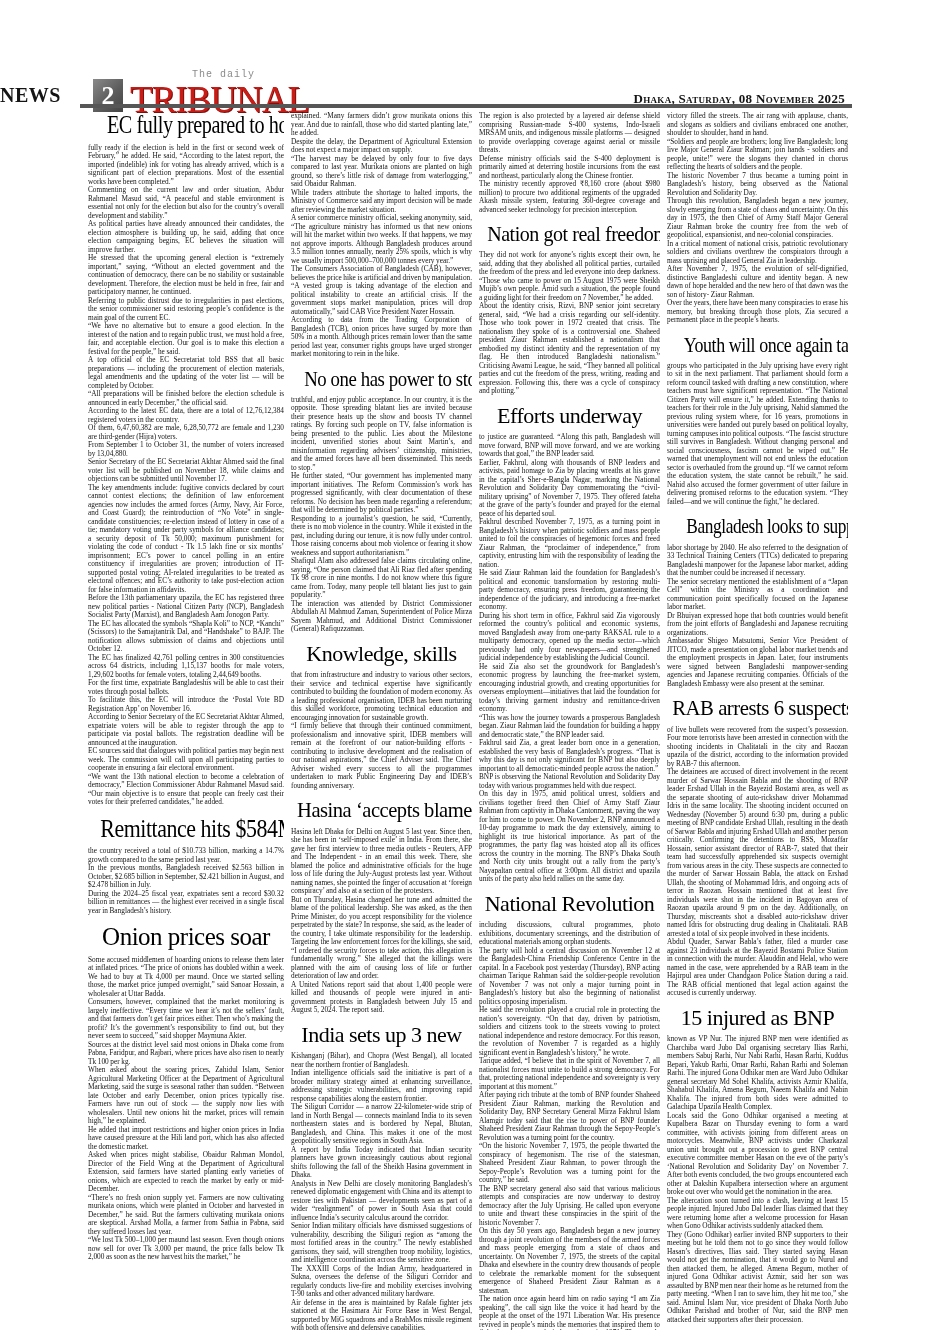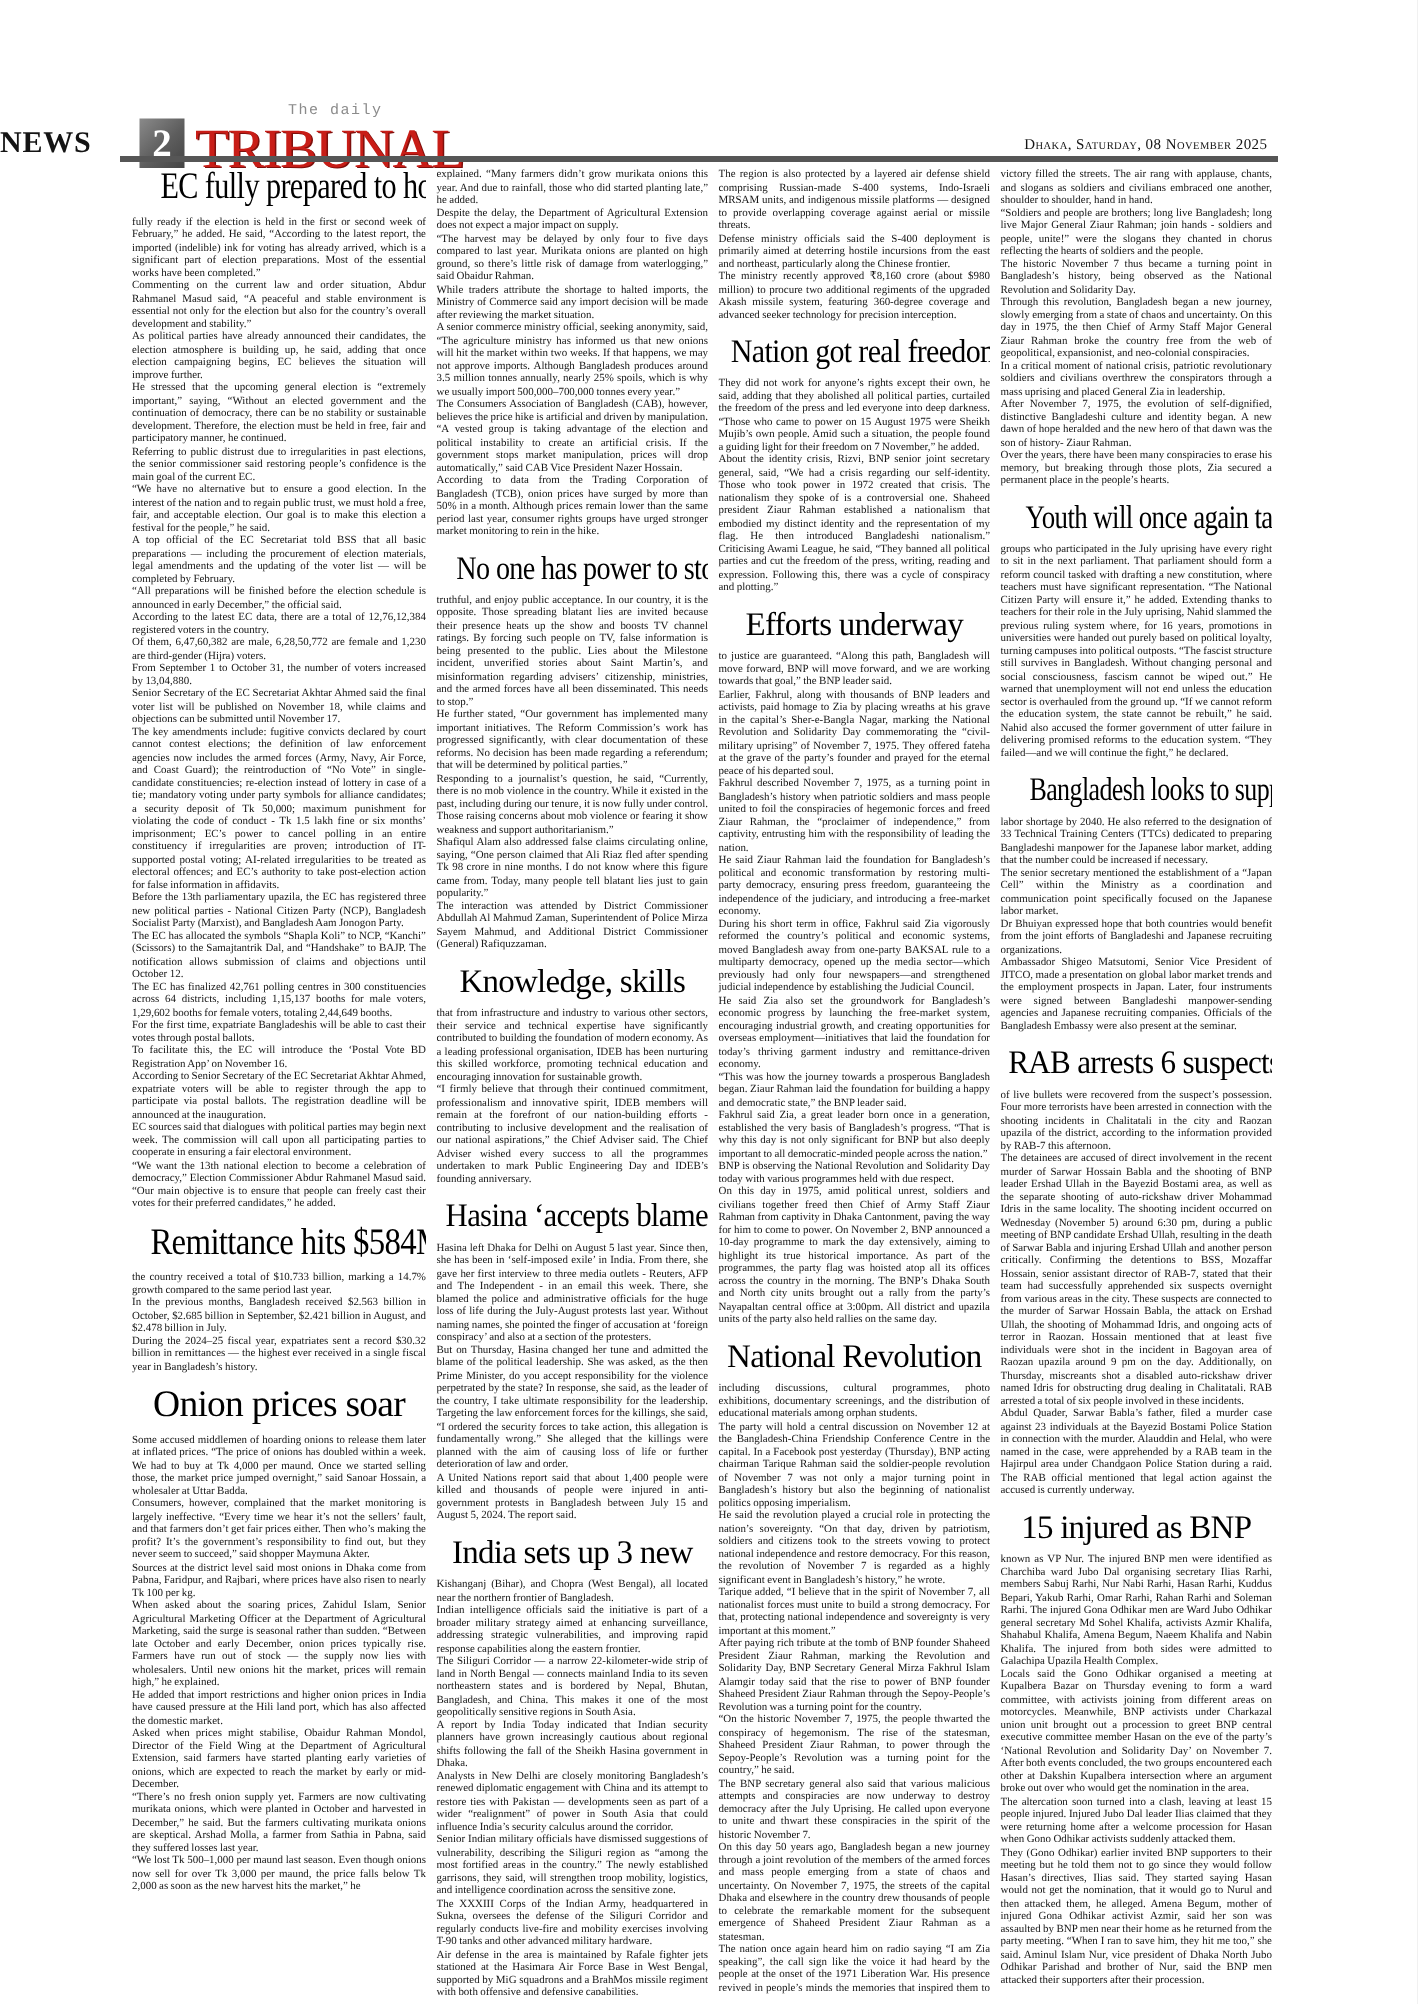--- a/index.html
+++ b/index.html
@@ -22,21 +22,21 @@
   }
   .brand .brandname{
     font-size:37px;font-weight:normal;color:#c81d17;letter-spacing:-1px;
     text-shadow:1px 1px 0 #7e0f0c;font-family:"Liberation Serif",serif;
   }
   .section{
     position:absolute;left:0;right:0;top:84px;
     font-size:20px;font-weight:bold;letter-spacing:.5px;
   }
   .dateline{
-    position:absolute;right:100px;top:91px;font-size:10px;font-weight:normal;
+    position:absolute;right:100px;top:91px;font-size:13px;font-weight:bold;
     font-variant:small-caps;letter-spacing:.3px;
   }
   .rule{position:absolute;left:80px;width:772px;top:104px;height:4px;background:#565656;}
   
   .columns{
     position:absolute;left:88px;top:112px;width:760px;height:1218px;
     display:flex;gap:7px;overflow:hidden;
   }
   .col{overflow:hidden;height:100%;}
   .col-a{width:196px;}
@@ -67,21 +67,21 @@
 
   <main class="columns">
     <section class="col col-a">
         <h2 class="headline" style="transform-origin: center center; transform: scaleX(0.806584);">EC fully prepared to hold</h2>
         <p>fully ready if the election is held in the first or second week of February,” he added. He said, “According to the latest report, the imported (indelible) ink for voting has already arrived, which is a significant part of election preparations. Most of the essential works have been completed.”</p>
         <p>Commenting on the current law and order situation, Abdur Rahmanel Masud said, “A peaceful and stable environment is essential not only for the election but also for the country’s overall development and stability.”</p>
         <p>As political parties have already announced their candidates, the election atmosphere is building up, he said, adding that once election campaigning begins, EC believes the situation will improve further.</p>
         <p>He stressed that the upcoming general election is “extremely important,” saying, “Without an elected government and the continuation of democracy, there can be no stability or sustainable development. Therefore, the election must be held in free, fair and participatory manner, he continued.</p>
         <p>Referring to public distrust due to irregularities in past elections, the senior commissioner said restoring people’s confidence is the main goal of the current EC.</p>
         <p>“We have no alternative but to ensure a good election. In the interest of the nation and to regain public trust, we must hold a free, fair, and acceptable election. Our goal is to make this election a festival for the people,” he said.</p>
-        <p>A top official of the EC Secretariat told BSS that all basic preparations — including the procurement of election materials, legal amendments and the updating of the voter list — will be completed by February.</p>
+        <p>A top official of the EC Secretariat told BSS that all basic preparations — including the procurement of election materials, legal amendments and the updating of the voter list — will be completed by October.</p>
         <p>“All preparations will be finished before the election schedule is announced in early December,” the official said.</p>
         <p>According to the latest EC data, there are a total of 12,76,12,384 registered voters in the country.</p>
         <p>Of them, 6,47,60,382 are male, 6,28,50,772 are female and 1,230 are third-gender (Hijra) voters.</p>
         <p>From September 1 to October 31, the number of voters increased by 13,04,880.</p>
         <p>Senior Secretary of the EC Secretariat Akhtar Ahmed said the final voter list will be published on November 18, while claims and objections can be submitted until November 17.</p>
         <p>The key amendments include: fugitive convicts declared by court cannot contest elections; the definition of law enforcement agencies now includes the armed forces (Army, Navy, Air Force, and Coast Guard); the reintroduction of “No Vote” in single-candidate constituencies; re-election instead of lottery in case of a tie; mandatory voting under party symbols for alliance candidates; a security deposit of Tk 50,000; maximum punishment for violating the code of conduct - Tk 1.5 lakh fine or six months’ imprisonment; EC’s power to cancel polling in an entire constituency if irregularities are proven; introduction of IT-supported postal voting; AI-related irregularities to be treated as electoral offences; and EC’s authority to take post-election action for false information in affidavits.</p>
         <p>Before the 13th parliamentary upazila, the EC has registered three new political parties - National Citizen Party (NCP), Bangladesh Socialist Party (Marxist), and Bangladesh Aam Jonogon Party.</p>
         <p>The EC has allocated the symbols “Shapla Koli” to NCP, “Kanchi” (Scissors) to the Samajtantrik Dal, and “Handshake” to BAJP.  The notification allows submission of claims and objections until October 12.</p>
         <p>The EC has finalized 42,761 polling centres in 300 constituencies across 64 districts, including 1,15,137 booths for male voters, 1,29,602 booths for female voters, totaling 2,44,649 booths.</p>
         <p>For the first time, expatriate Bangladeshis will be able to cast their votes through postal ballots.</p>

